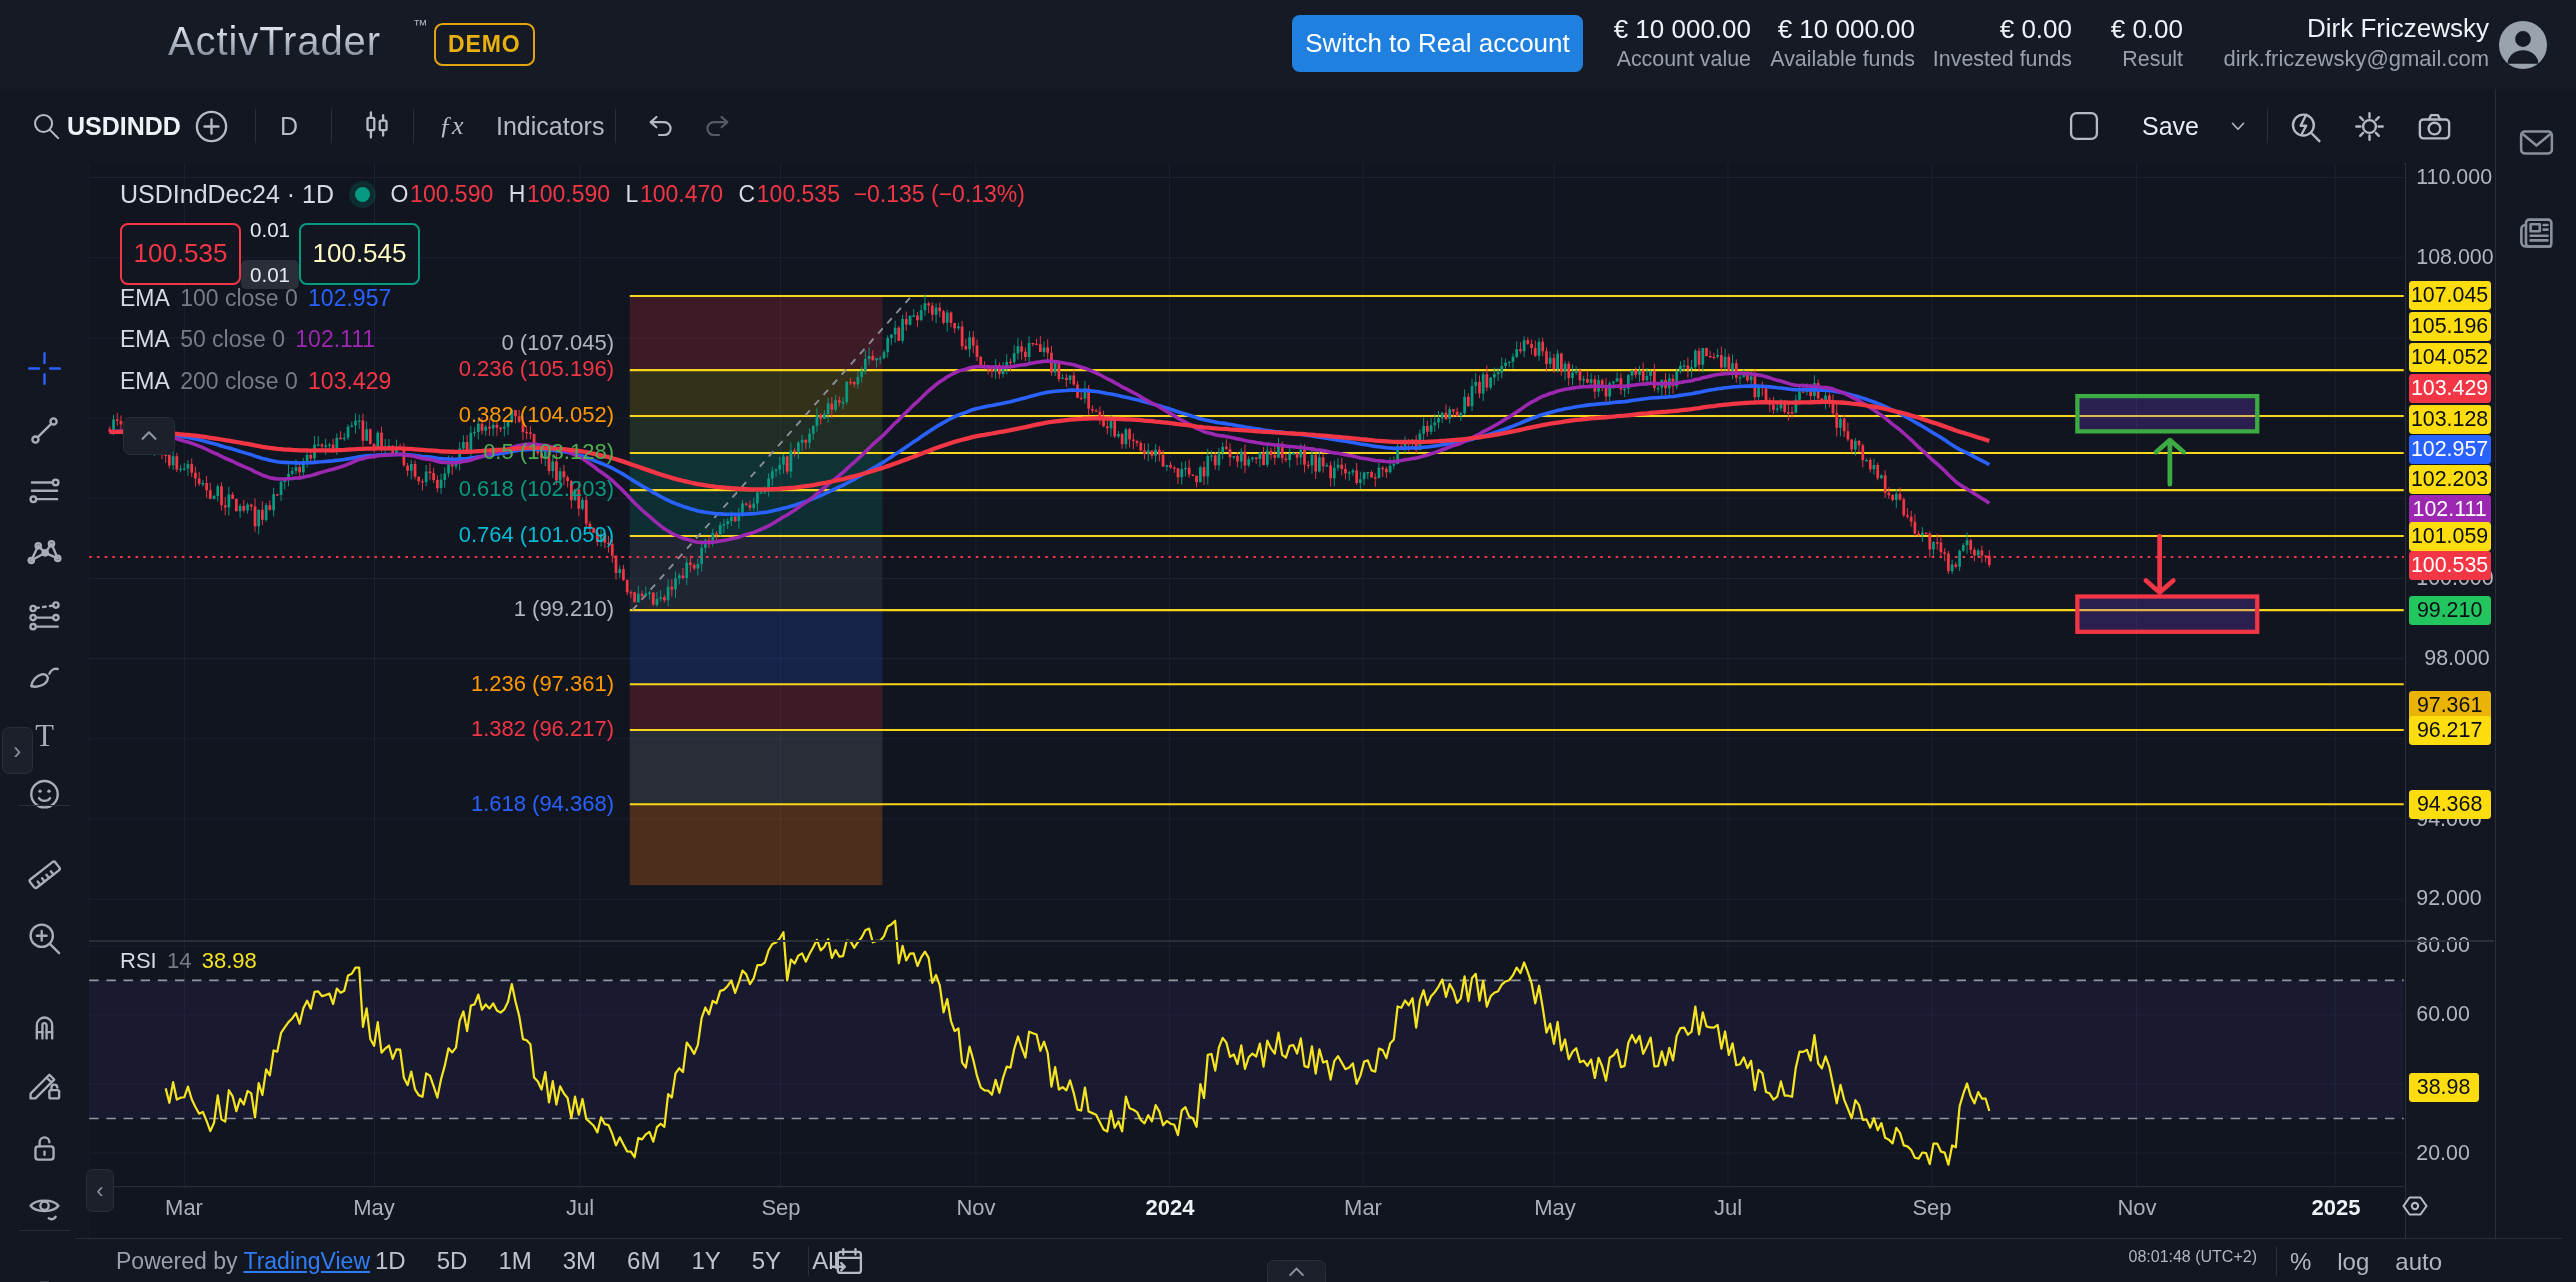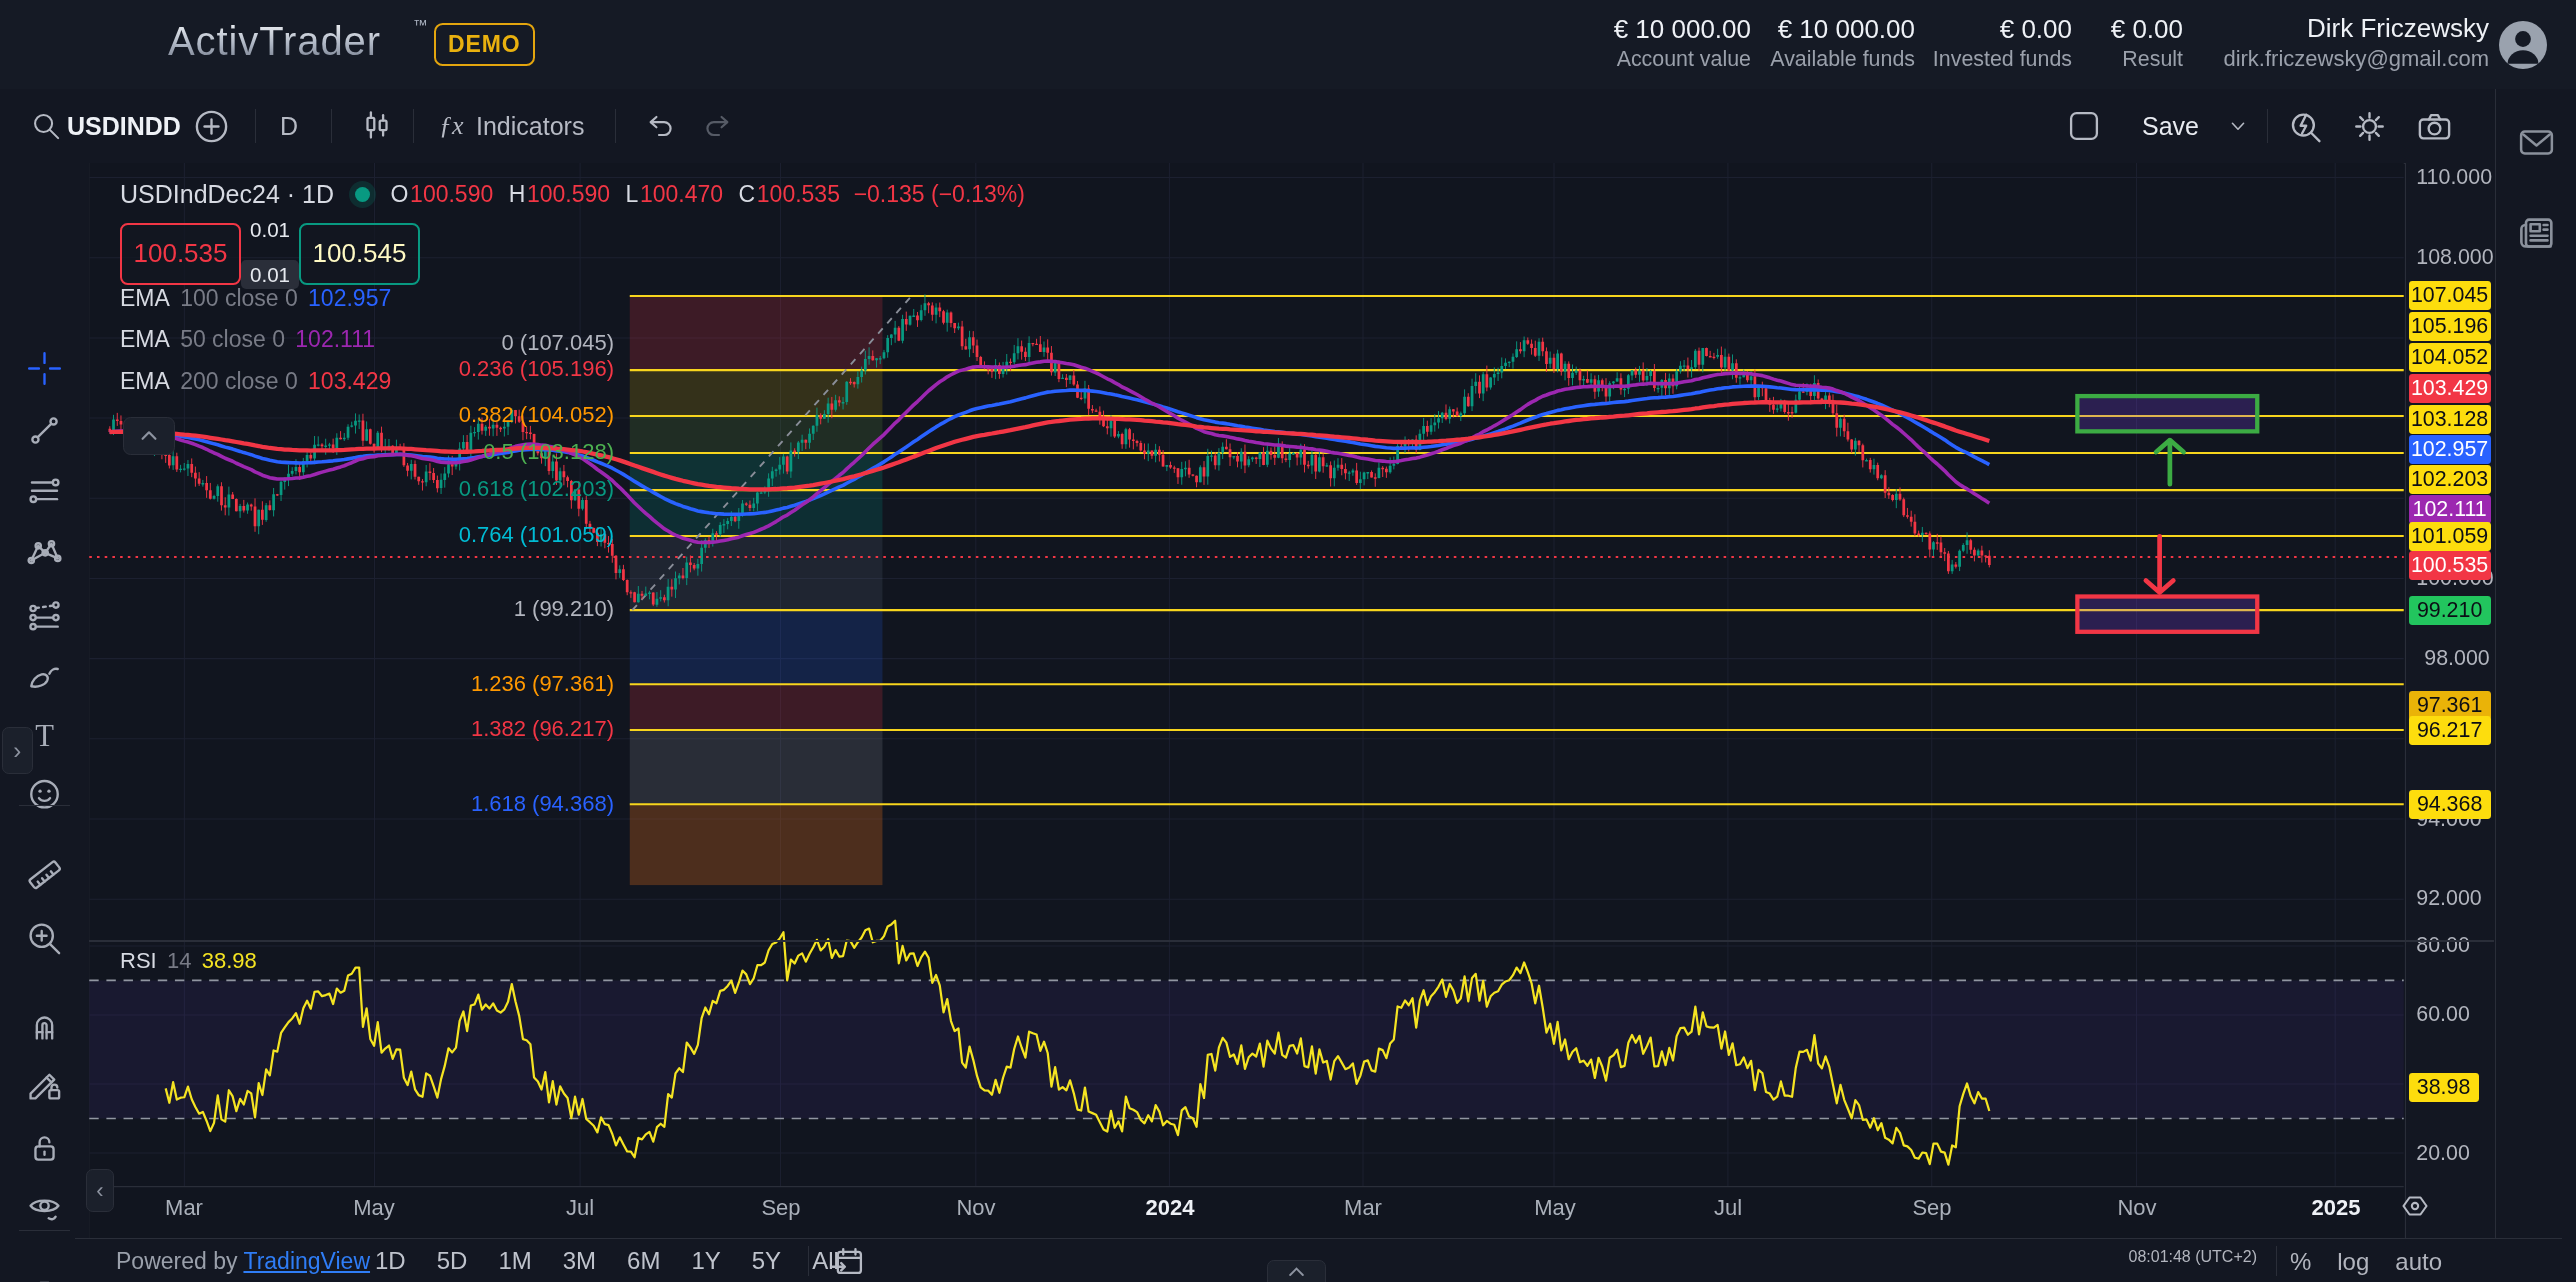--- a/index.html
+++ b/index.html
@@ -73,20 +73,21 @@
 </style>
 </head>
 <body>
 
 <div id="app">
 
   <div id="header">
     <div id="logo">ActivTrader</div>
     <div id="logo-tm">™</div>
     <div id="demo-badge">DEMO</div>
+    <button id="switch-btn">Switch to Real account</button>
     <div id="stats">
         <div class="stat" style="right: 825px;">
           <div class="v">€ 10 000.00</div>
           <div class="l">Account value</div>
         </div>
         <div class="stat" style="right: 661px;">
           <div class="v">€ 10 000.00</div>
           <div class="l">Available funds</div>
         </div>
         <div class="stat" style="right: 504px;">
@@ -133,21 +134,21 @@
           <line x1="9.5" y1="4" x2="9.5" y2="8"></line>
           <rect x="7" y="8" width="5" height="9" rx="1"></rect>
           <line x1="9.5" y1="17" x2="9.5" y2="22.5"></line>
           <line x1="18.5" y1="6" x2="18.5" y2="10"></line>
           <rect x="16" y="10" width="5" height="7" rx="1"></rect>
           <line x1="18.5" y1="17" x2="18.5" y2="21"></line>
         </svg>
       </div>
     <div class="vdiv" style="left:413px"></div>
     <div class="tb" style="left:439px;font-size:26px;font-style:italic;font-family:'Liberation Serif',serif">ƒx</div>
-    <div class="tb" style="left:476px;font-size:25px">Indicators</div>
+    <div class="tb" style="left:496px;font-size:25px">Indicators</div>
     <div class="vdiv" style="left:615px"></div>
     <div class="tb ico" style="left:641px">
         <svg width="36" height="36" viewBox="0 0 28 28" fill="none" stroke="currentColor" stroke-width="1.7" stroke-linecap="round" stroke-linejoin="round">
           <path d="M8 11 h10 a5 5 0 0 1 0 10 h-4"></path>
           <path d="M12 7 l-4.5 4 4.5 4"></path>
         </svg>
       </div>
     <div class="tb ico" style="left:701px;color:#565b66">
         <svg width="36" height="36" viewBox="0 0 28 28" fill="none" stroke="currentColor" stroke-width="1.7" stroke-linecap="round" stroke-linejoin="round">
           <path d="M20 11 H10 a5 5 0 0 0 0 10 h4"></path>

